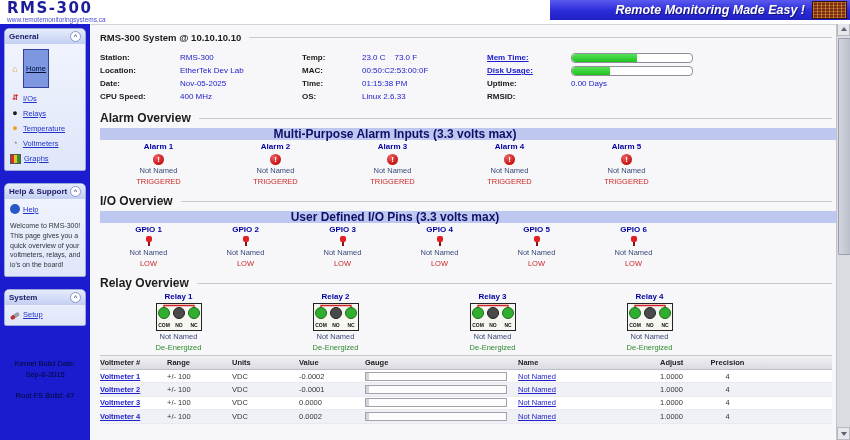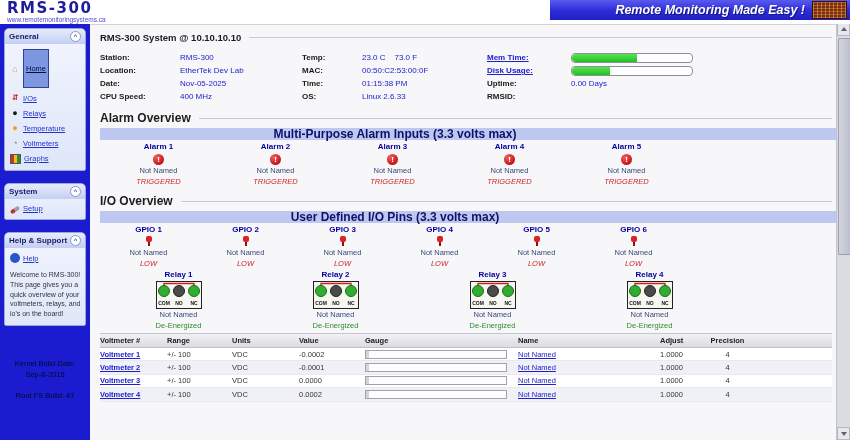--- a/index.html
+++ b/index.html
@@ -63,21 +63,21 @@
   .hbar{width:120px;height:8px;border:1px solid #8f8f97;border-radius:4px;background:#fff;overflow:hidden;}
   .hbar-fill{height:100%;background:linear-gradient(180deg,#55e455,#1fc11f);border-radius:4px 0 0 4px;}
   
   .band{height:12px;background:#bdc7ef;margin-top:3px;}
   .band-text{display:block;width:590px;text-align:center;font-size:12px;font-weight:bold;color:#10106a;line-height:12px;}
   .cols{display:flex;margin-top:2px;}
   .ov-col{text-align:center;}
   .ov-name{font-size:8px;font-weight:bold;color:#0000a0;cursor:pointer;}
   .ov-sub{font-size:7.5px;color:#3a4a7a;margin-top:1px;}
   .ov-state{font-size:7.5px;margin-top:2px;}
-  .state-red{color:#cc2828;font-style:italic;}
+  .state-red{color:#cc2828;}
   .state-green{color:#2e8b2e;}
   .alarm-glyph{width:11px;height:11px;border-radius:50%;margin:3px auto 1px auto;
                background:radial-gradient(circle at 35% 30%,#f06060,#c51515 70%);
                color:#fff;font-size:8px;font-weight:bold;line-height:11px;text-align:center;}
   .pin-glyph{width:8px;height:11px;margin:2px auto 1px auto;}
   .pin-head{width:6px;height:6px;background:#e02020;border-radius:2px;margin:0 auto;}
   .pin-stem{width:2px;height:4px;background:#8e1010;margin:0 auto;}
   .relay-svg{display:block;margin:2px auto 1px auto;}
   
   .vt{margin-top:3px;margin-right:4px;}
@@ -148,42 +148,42 @@
                 <span class="side-label">Voltmeters</span>
               </div>
               <div class="side-item">
                 <span class="icon graphs-icon"></span>
                 <span class="side-label">Graphs</span>
               </div>
             </div>
           </div>
           <div class="panel">
             <div class="panel-header">
+              <span>Help &amp; Support</span>
+              <span class="collapse-btn">^</span>
+            </div>
+            <div class="panel-items">
+              <div class="side-item">
+                <span class="icon help-icon"></span>
+                <span class="side-label">Help</span>
+              </div>
+            </div>
+            <div class="welcome">Welcome to RMS-300! This page gives you a quick overview of your voltmeters, relays, and io's on the board!</div>
+          </div>
+          <div class="panel">
+            <div class="panel-header">
               <span>System</span>
               <span class="collapse-btn">^</span>
             </div>
             <div class="panel-items">
               <div class="side-item">
                 <span class="icon wrench-icon"></span>
                 <span class="side-label">Setup</span>
               </div>
             </div>
-          </div>
-          <div class="panel">
-            <div class="panel-header">
-              <span>Help &amp; Support</span>
-              <span class="collapse-btn">^</span>
-            </div>
-            <div class="panel-items">
-              <div class="side-item">
-                <span class="icon help-icon"></span>
-                <span class="side-label">Help</span>
-              </div>
-            </div>
-            <div class="welcome">Welcome to RMS-300! This page gives you a quick overview of your voltmeters, relays, and io's on the board!</div>
           </div>
         </div>
       <div class="build-info">
         <div>Kernel Build Date:</div>
         <div>Sep-8-2015</div>
         <div class="build-gap"></div>
         <div>Root FS Build: 47</div>
       </div>
     </aside>
 
@@ -326,20 +326,23 @@
                 <div class="pin-head"></div>
                 <div class="pin-stem"></div>
               </div>
               <div class="ov-sub">Not Named</div>
               <div class="ov-state state-red">LOW</div>
             </div>
           </div>
       </div>
 
       <div>
+        <div class="section-title-row">
+            <span>Relay Overview</span>
+          </div>
         <div class="cols">
             <div class="ov-col" style="width: 157px;">
               <div class="ov-name">Relay 1</div>
               <svg width="46" height="28" class="relay-svg">
                 <rect x="0.5" y="0.5" width="45" height="27" fill="#f7f7f2" stroke="#222"></rect>
                 <path d="M8 5 L8 2.5 L38 2.5 L38 5" fill="none" stroke="#d02020" stroke-width="1.4"></path>
                 <circle cx="8" cy="10" r="5.5" fill="#2fae2f" stroke="#1c6e1c"></circle>
                 <circle cx="23" cy="10" r="5.5" fill="#4a4a4a" stroke="#222"></circle>
                 <circle cx="38" cy="10" r="5.5" fill="#2fae2f" stroke="#1c6e1c"></circle>
                 <text x="8" y="24" text-anchor="middle" font-size="5" font-weight="bold" fill="#111">COM</text>

